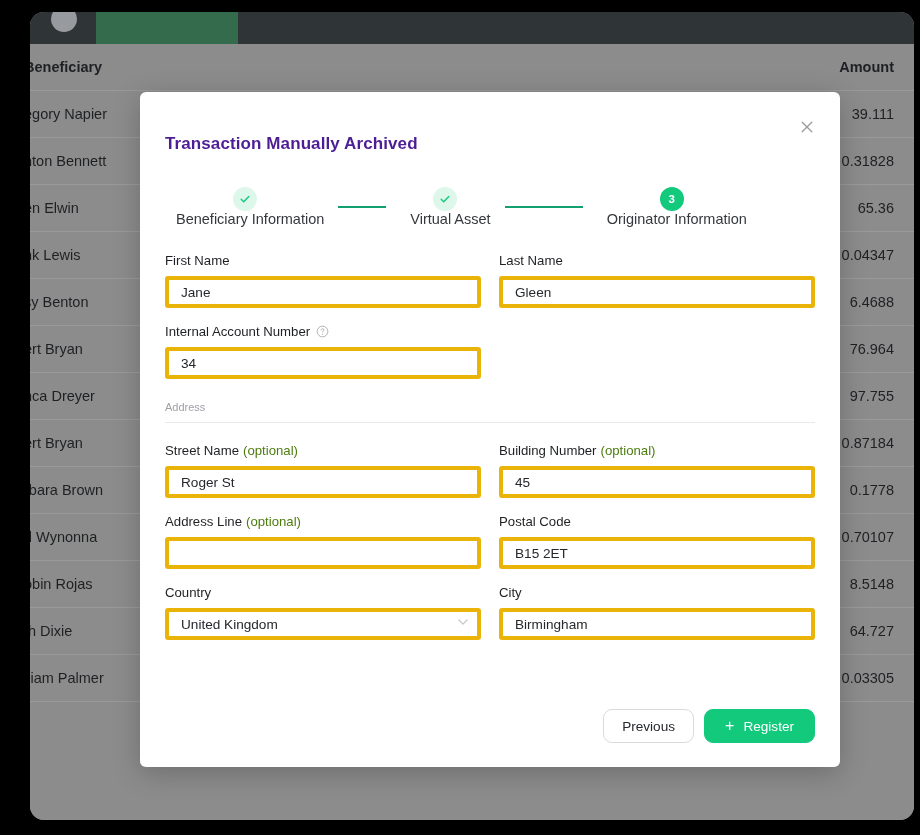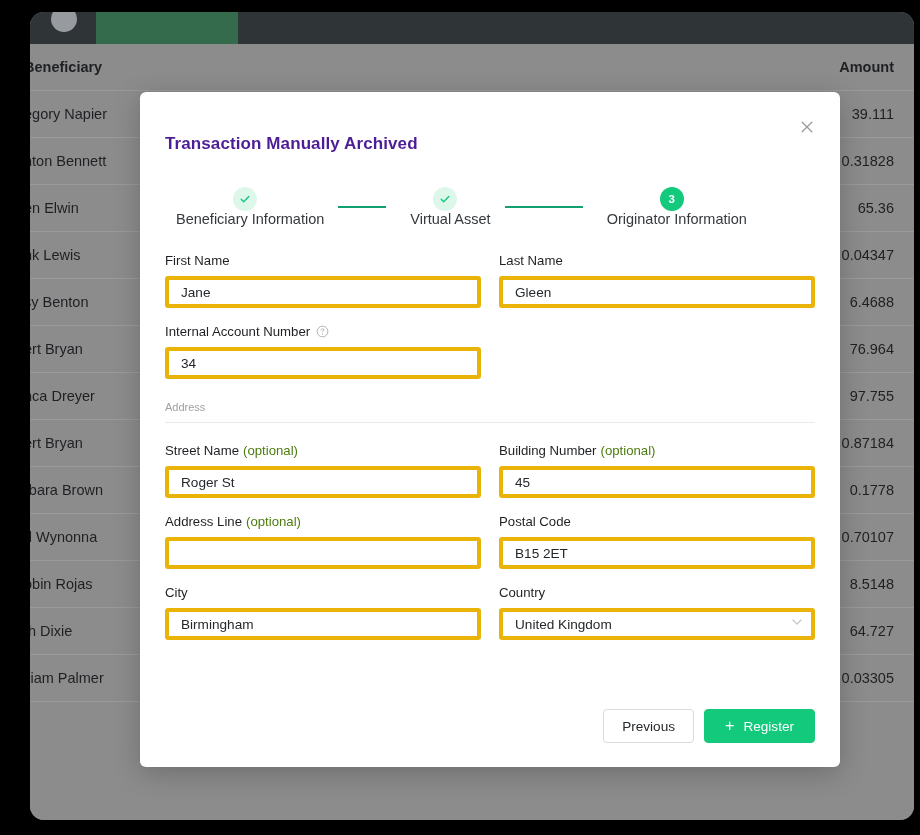--- a/index.html
+++ b/index.html
@@ -203,21 +203,21 @@
   
   .footer {
     position: absolute;
     right: 25px; bottom: 24px;
     display: flex;
     align-items: center;
     gap: 10px;
   }
   .btn {
     height: 34px;
-    border-radius: 4px;
+    border-radius: 9px;
     font-size: 13.6px;
     font-family: "Liberation Sans", sans-serif;
     cursor: pointer;
     display: inline-flex;
     align-items: center;
     justify-content: center;
   }
   .btn-secondary {
     background: #fff;
     border: 1px solid #d9dbdd;
@@ -423,34 +423,34 @@
           <input class="input" type="text" value="" style="">
         </div>
         <div class="field half">
           <div class="label">Postal Code</div>
           <input class="input" type="text" value="B15 2ET" style="">
         </div>
       </div>
 
       <div class="row">
         <div class="field half">
-          <div class="label">City</div>
-          <input class="input" type="text" value="Birmingham" style="">
-        </div>
-        <div class="field half">
           <div class="label">Country</div>
           <div class="select-wrap">
             <input class="input" type="text" readonly="" value="United Kingdom" style="">
             <span class="chev">
               <svg width="14" height="14" viewBox="0 0 14 14" fill="none">
                 <path d="M3 5 L7 9.2 L11 5" stroke="currentColor" stroke-width="1.2" stroke-linecap="round" stroke-linejoin="round"></path>
               </svg>
             </span>
           </div>
         </div>
+        <div class="field half">
+          <div class="label">City</div>
+          <input class="input" type="text" value="Birmingham" style="">
+        </div>
       </div>
 
     </div>
 
     <div class="footer">
       <button class="btn btn-secondary">Previous</button>
       <button class="btn btn-primary">
         <span class="plus">+</span>
         <span>Register</span>
       </button>

